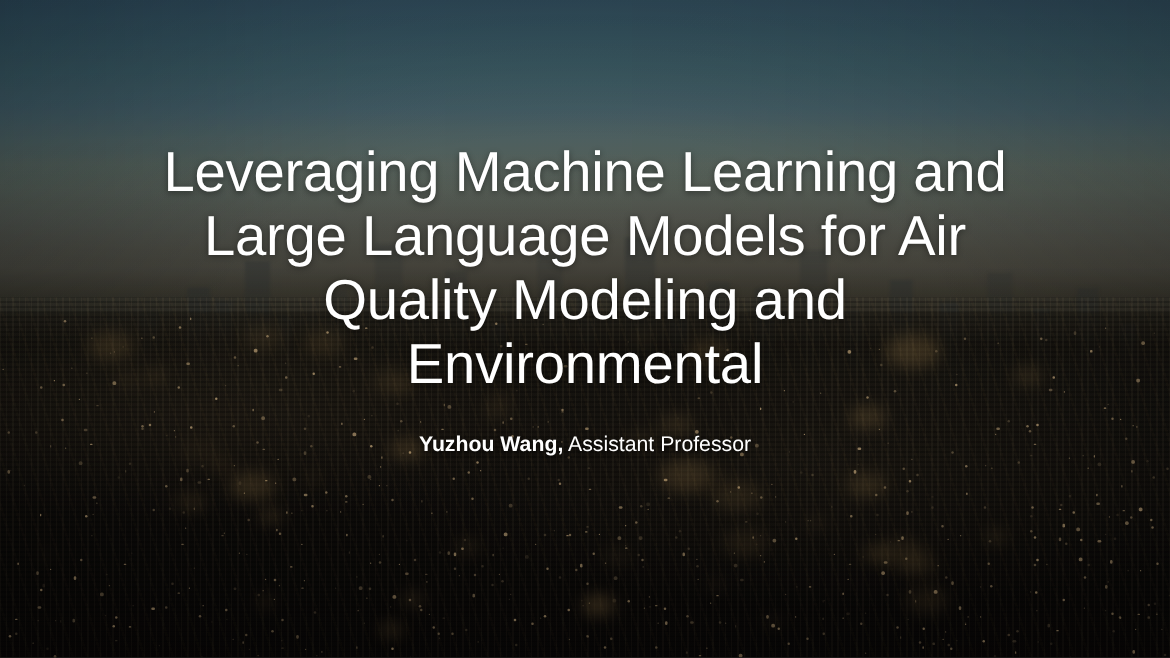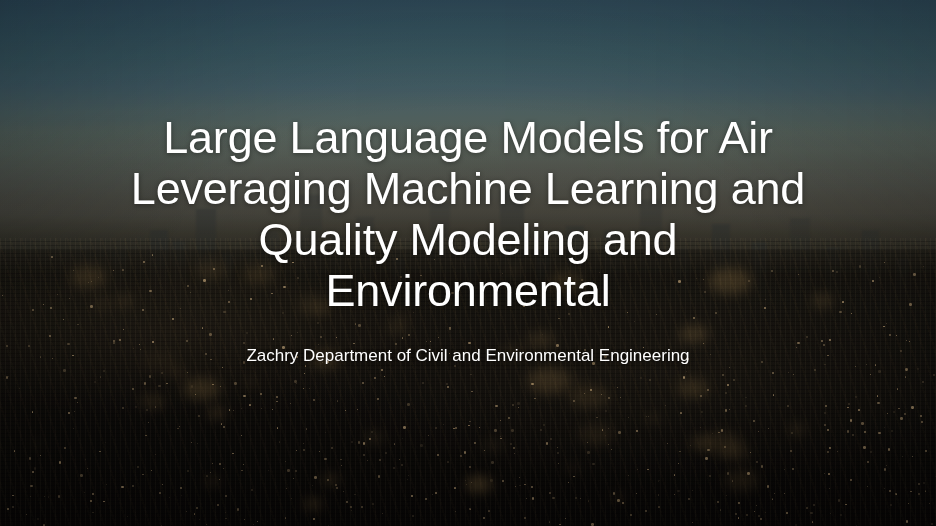--- a/index.html
+++ b/index.html
@@ -834,27 +834,27 @@
       <div class="glow" style="left:320.7px;top:223.9px;width:19.0px;height:11.4px;background:#e8b96e;opacity:0.18"></div>
       <div class="glow" style="left:527.4px;top:81.5px;width:27.8px;height:16.7px;background:#e8b96e;opacity:0.14"></div>
       <div class="glow" style="left:509.2px;top:18.0px;width:10.8px;height:6.5px;background:#e8b96e;opacity:0.14"></div>
     </div>
 
   <div class="bg-layer bg-vignette"></div>
 
   <div class="content">
 
     <div class="title">
+      <div>Leveraging Machine Learning and</div>
       <div>Large Language Models for Air</div>
-      <div>Leveraging Machine Learning and</div>
       <div>Quality Modeling and</div>
       <div>Environmental</div>
     </div>
 
     <div class="byline-block">
-
-      <div class="byline-line">Zachry Department of Civil and Environmental Engineering</div>
+      <div class="byline-line"><span class="name">Yuzhou Wang,</span><span> Assistant Professor</span></div>
+
 
 
     </div>
 
   </div>
 </div>
 
 </body></html>

